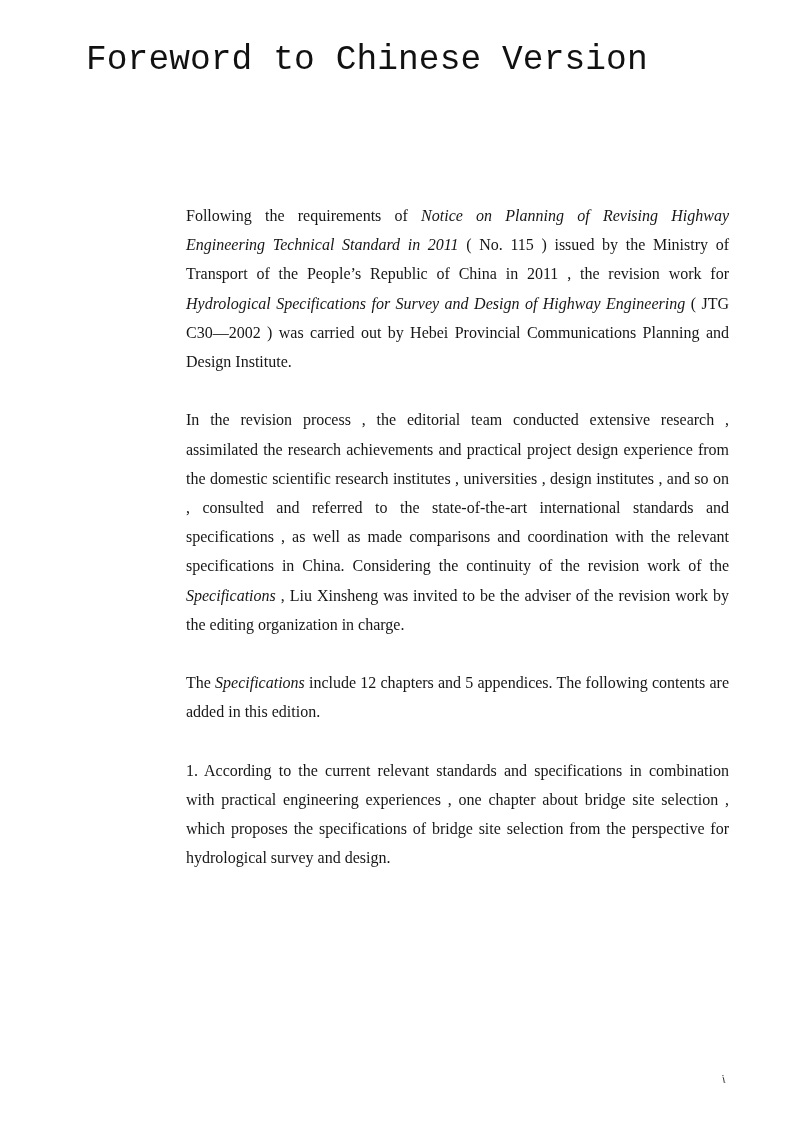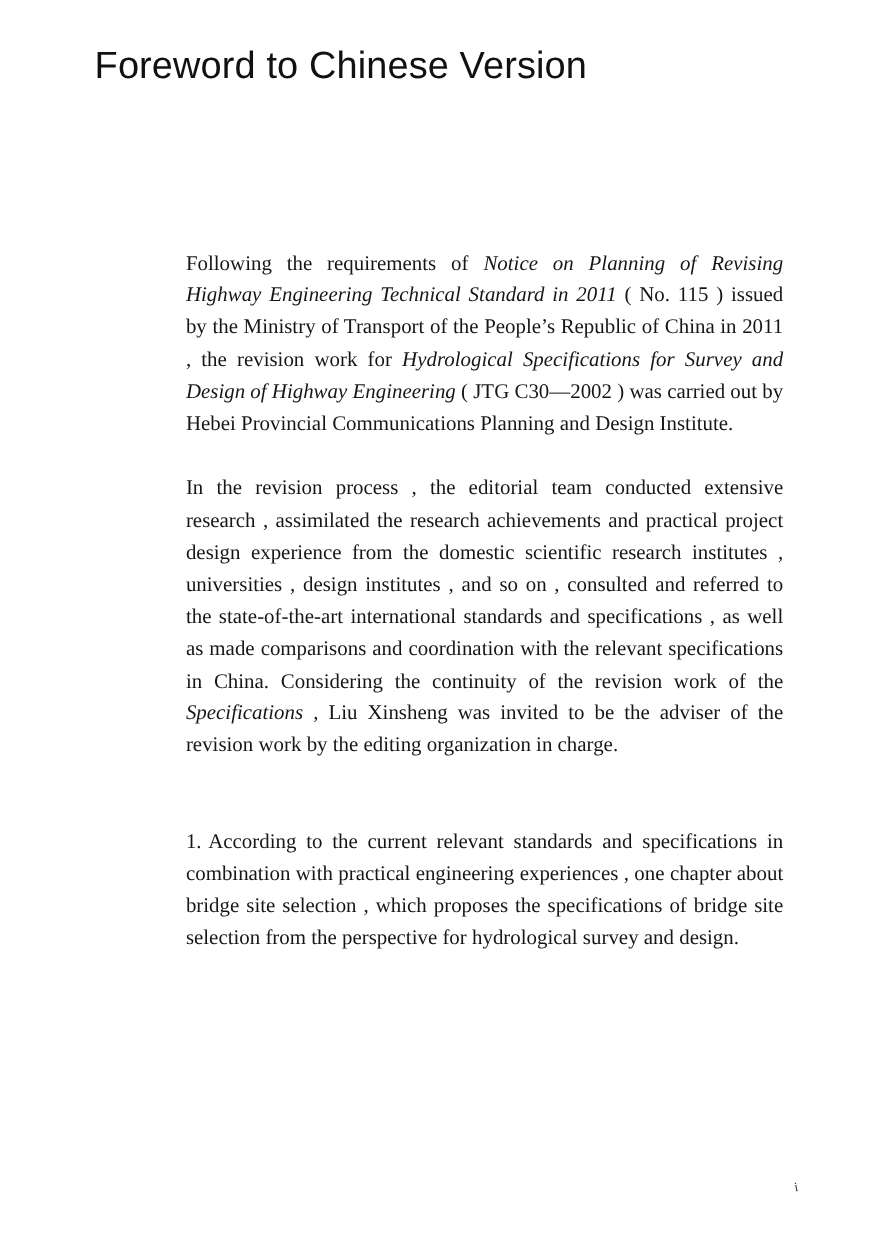--- a/index.html
+++ b/index.html
@@ -12,39 +12,38 @@
       height: 1123px;
       position: relative;
       overflow: hidden;
       color: #141414;
     }
     .page-title {
       position: absolute;
       left: 86px;
       top: 38px;
       margin: 0;
-      font-family: Liberation Sans, sans-serif;
+      font-family: Liberation Mono, monospace;
       font-weight: normal;
       font-size: 34.5px;
       letter-spacing: 0.1px;
       color: #111;
       line-height: 44px;
       white-space: nowrap;
       text-align: right;
     }
     .content {
       position: absolute;
-      left: 169px;
+      left: 186px;
       top: 201px;
       width: 543px;
       font-family: "Liberation Serif", serif;
-      font-size: 19px;
+      font-size: 16px;
       line-height: 29.2px;
       color: #161616;
-      margin-top: 24px;
     }
     .para {
       margin: 0;
       text-align: justify;
       text-align-last: left;
     }
     .gap { height: 29.2px; }
     .list-item {
       margin: 0;
       text-align: justify;
@@ -70,20 +69,21 @@
 
 <div class="content">
   <p class="para"><span>Following the requirements of </span><em>Notice on Planning of Revising Highway Engineering Technical Standard in 2011</em><span> ( No.  115 )  issued by the Ministry of Transport of the People’s Republic of China in 2011 ,  the revision work for </span><em>Hydrological Specifications for Survey and Design of Highway Engineering</em><span> ( JTG C30—2002 )  was carried out by Hebei Provincial Communications Planning and Design Institute.</span></p>
 
   <div class="gap"></div>
 
   <p class="para"><span>In the revision process ,  the editorial team conducted extensive research ,  assimilated the research achievements and practical project design experience from the domestic scientific research institutes ,  universities ,  design institutes ,  and so on ,  consulted and referred to the state-of-the-art international standards and specifications ,  as well as made comparisons and coordination with the relevant specifications in China.  Considering the continuity of the revision work of the </span><em>Specifications</em><span> ,  Liu Xinsheng was invited to be the adviser of the revision work by the editing organization in charge.</span></p>
 
   <div class="gap"></div>
 
+  <p class="para"><span>The </span><em>Specifications</em><span> include 12 chapters and 5 appendices.  The following contents are added in this edition.</span></p>
 
   <div class="gap"></div>
 
   <p class="list-item"><span class="num">1.</span><span>According to the current relevant standards and specifications in combination with practical engineering experiences ,  one chapter about bridge site selection ,  which proposes the specifications of bridge site selection from the perspective for hydrological survey and design.</span></p>
 
   <div class="gap"></div>
 
 </div>
 
 <div class="page-mark">i</div>

